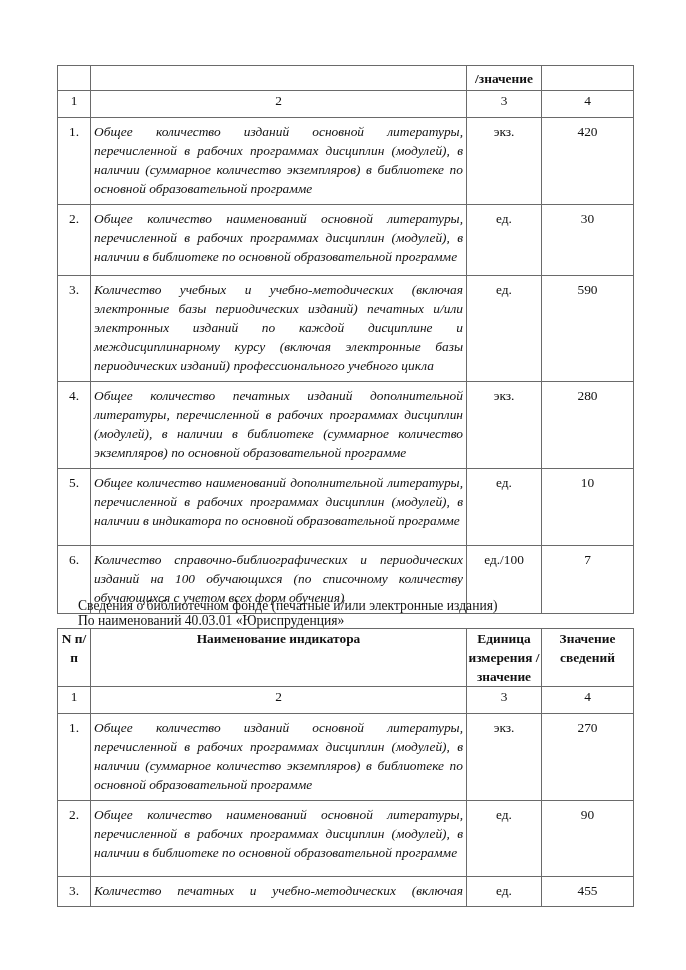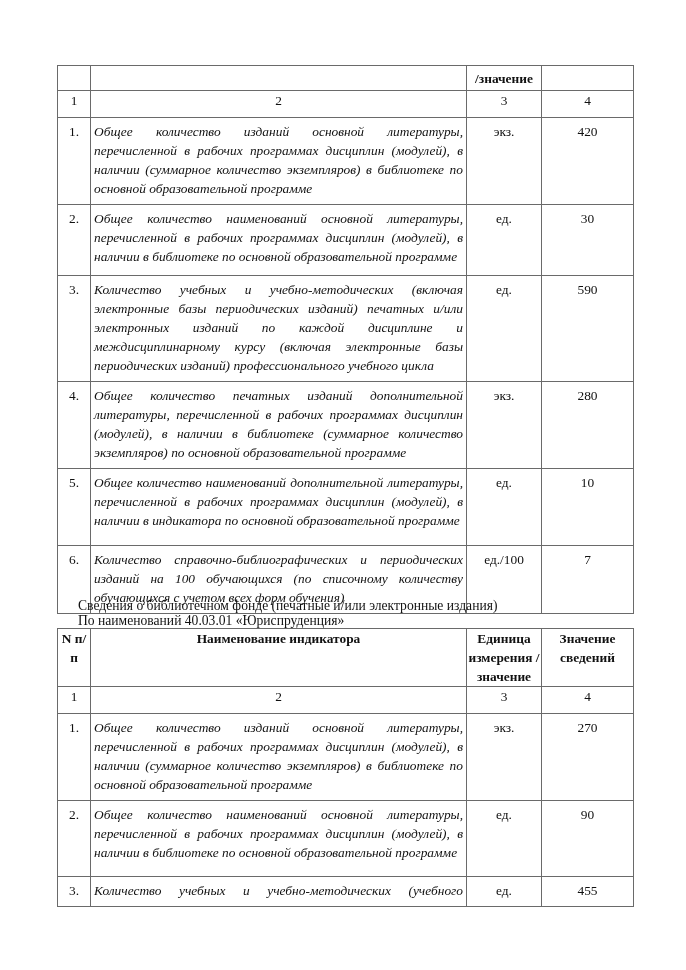--- a/index.html
+++ b/index.html
@@ -115,18 +115,18 @@
     <td class="val">270</td>
   </tr>
   <tr style="height:76px">
     <td class="num">2.</td>
     <td class="name">Общее количество наименований основной литературы, перечисленной в рабочих программах дисциплин (модулей), в наличии в библиотеке по основной образовательной программе</td>
     <td class="unit">ед.</td>
     <td class="val">90</td>
   </tr>
   <tr style="height:28px">
     <td class="num">3.</td>
-    <td class="name" style="text-align-last: justify;">Количество учебных и учебно-методических (учебного</td>
+    <td class="name" style="text-align-last: justify;">Количество печатных и учебно-методических (включая</td>
     <td class="unit">ед.</td>
     <td class="val">455</td>
   </tr>
 </tbody>
   </table>
 
 </body></html>

